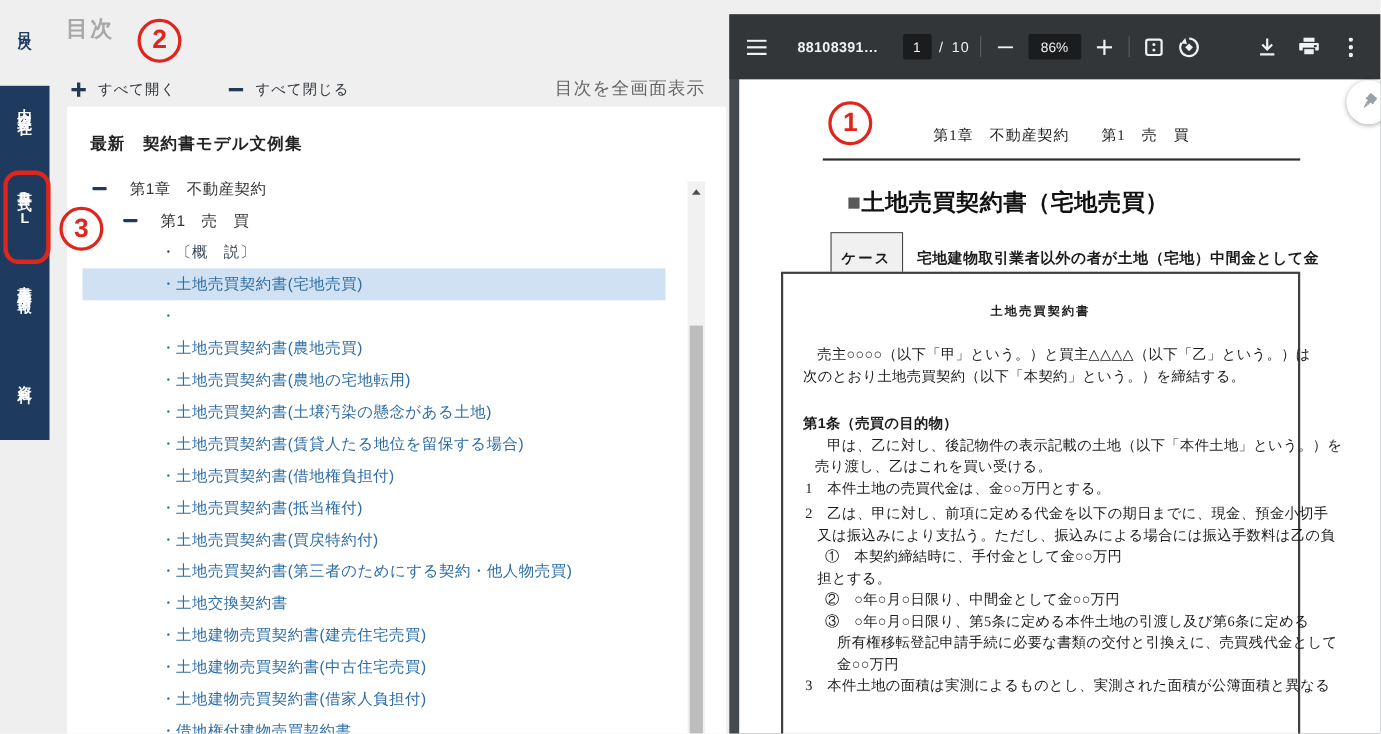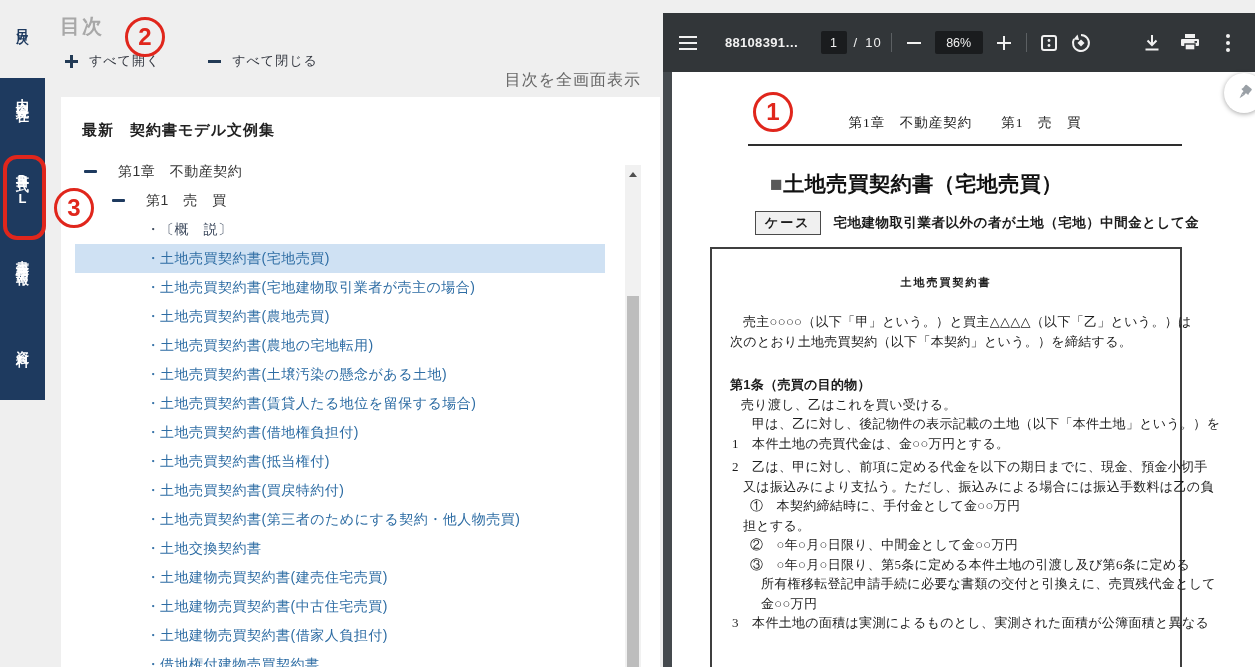--- a/index.html
+++ b/index.html
@@ -36,21 +36,21 @@
   .ann-2 { left:125px; top:17px; }
   .ann-3 { left:54px; top:188px; }
   .ann-rect {
     position:absolute; left:3px; top:155px; width:43px; height:85px;
     border:4px solid #e0261c; border-radius:14px; z-index:40;
   }
 
   
   .toc-panel { position:absolute; left:45px; top:0; width:618px; height:667px; background:#efefef; }
   .toc-title { position:absolute; left:15px; top:13px; font-size:20px; font-weight:bold; color:#a8a8a8; letter-spacing:2px; }
-  .toc-actions { position:absolute; left:20px; top:52px; display:flex; align-items:center; font-size:13px; color:#333740; }
+  .toc-actions { position:absolute; left:20px; top:72px; display:flex; align-items:center; font-size:13px; color:#333740; }
   .toc-act { display:flex; align-items:center; cursor:pointer; }
   .toc-act + .toc-act { margin-left:48px; }
   .toc-act .lbl { margin-left:11px; letter-spacing:1px; }
   .pm-icon { width:13px; height:13px; position:relative; }
   .pm-icon:before, .pm-icon:after { content:""; position:absolute; background:#223a55; }
   .pm-icon:before { left:0; top:5px; width:13px; height:3px; }
   .pm-plus:after { left:5px; top:0; width:3px; height:13px; }
   .toc-fullscreen { position:absolute; right:22px; top:70px; font-size:16px; color:#666; letter-spacing:1px; cursor:pointer; }
 
   .tree-box { position:absolute; left:16px; top:97px; width:599px; height:570px; background:#fff; overflow:hidden; }
@@ -99,21 +99,21 @@
 
   
   .pg-serif { font-family:"Liberation Serif","DejaVu Serif",serif; color:#1c1c1c; }
   .pg-header { position:absolute; left:76px; top:42px; width:434px; text-align:center; font-size:13.5px; letter-spacing:1px; }
   .pg-rule { position:absolute; left:76px; top:72px; width:434px; height:2px; background:#2e2e2e; }
   .pg-title { position:absolute; left:74px; top:98px; font-size:21px; font-weight:bold; color:#111; letter-spacing:0.5px; white-space:nowrap;margin-left:24px; }
   .pg-title .sq { color:#595959; }
   .pg-case { position:absolute; left:83px; top:139px; display:flex; align-items:center; }
   .case-label {
     border:1px solid #4a4a4a; background:#f0f0f0; font-size:13px; font-weight:bold;
-    padding:2px 9px; letter-spacing:2px; color:#1c1c1c;
+    padding:14px 9px; letter-spacing:2px; color:#1c1c1c;
   }
   .case-text { margin-left:13px; font-size:13.5px; font-weight:bold; color:#1c1c1c; letter-spacing:0.5px; }
 
   .contract-box {
     position:absolute; left:38px; top:175px; width:472px; height:900px;
     border:2px solid #3f3f3f; background:#fff; padding:26px 18px 0 18px;
   }
   .c-title { text-align:center; font-size:11px; font-weight:bold; letter-spacing:2px; margin-bottom:22px; }
   .cline { font-size:13px; line-height:19.5px; letter-spacing:0.3px; white-space:nowrap; }
   .l-first { padding-left:13px; }
@@ -188,21 +188,20 @@
     <div class="trow row-leaf row-dark" style="top:118px">
       <span class="blt">・</span>
       <span class="txt">〔概　説〕</span>
     </div>
     <div class="trow row-leaf row-selected" style="top:147px">
       <span class="blt">・</span>
       <span class="txt">土地売買契約書(宅地売買)</span>
     </div>
     <div class="trow row-leaf" style="top:176px">
       <span class="blt">・</span>
-      <span class="txt">土地売買契約書(宅地建物取引業者が売主の場合)</span>
     </div>
     <div class="trow row-leaf" style="top:205px">
       <span class="blt">・</span>
       <span class="txt">土地売買契約書(農地売買)</span>
     </div>
     <div class="trow row-leaf" style="top:234px">
       <span class="blt">・</span>
       <span class="txt">土地売買契約書(農地の宅地転用)</span>
     </div>
     <div class="trow row-leaf" style="top:263px">
@@ -345,22 +344,22 @@
     <div class="pg-case">
       <span class="case-label">ケース</span>
       <span class="case-text">宅地建物取引業者以外の者が土地（宅地）中間金として金</span>
     </div>
 
     <div class="contract-box pg-serif">
       <div class="c-title">土地売買契約書</div>
       <div class="cline l-first">売主○○○○（以下「甲」という。）と買主△△△△（以下「乙」という。）は</div>
       <div class="cline">次のとおり土地売買契約（以下「本契約」という。）を締結する。</div>
       <div class="cline l-head l-gap">第1条（売買の目的物）</div>
+      <div class="cline l-p2">甲は、乙に対し、後記物件の表示記載の土地（以下「本件土地」という。）を</div>
       <div class="cline l-p2c">売り渡し、乙はこれを買い受ける。</div>
-      <div class="cline l-p2">甲は、乙に対し、後記物件の表示記載の土地（以下「本件土地」という。）を</div>
       <div class="cline l-num">1　本件土地の売買代金は、金○○万円とする。</div>
       <div class="cline l-num l-gap-s">2　乙は、甲に対し、前項に定める代金を以下の期日までに、現金、預金小切手</div>
       <div class="cline l-numc">又は振込みにより支払う。ただし、振込みによる場合には振込手数料は乙の負</div>
       <div class="cline l-circ">①　本契約締結時に、手付金として金○○万円</div>
       <div class="cline l-numc">担とする。</div>
       <div class="cline l-circ">②　○年○月○日限り、中間金として金○○万円</div>
       <div class="cline l-circ">③　○年○月○日限り、第5条に定める本件土地の引渡し及び第6条に定める</div>
       <div class="cline l-circc">所有権移転登記申請手続に必要な書類の交付と引換えに、売買残代金として</div>
       <div class="cline l-circc">金○○万円</div>
       <div class="cline l-num">3　本件土地の面積は実測によるものとし、実測された面積が公簿面積と異なる</div>

